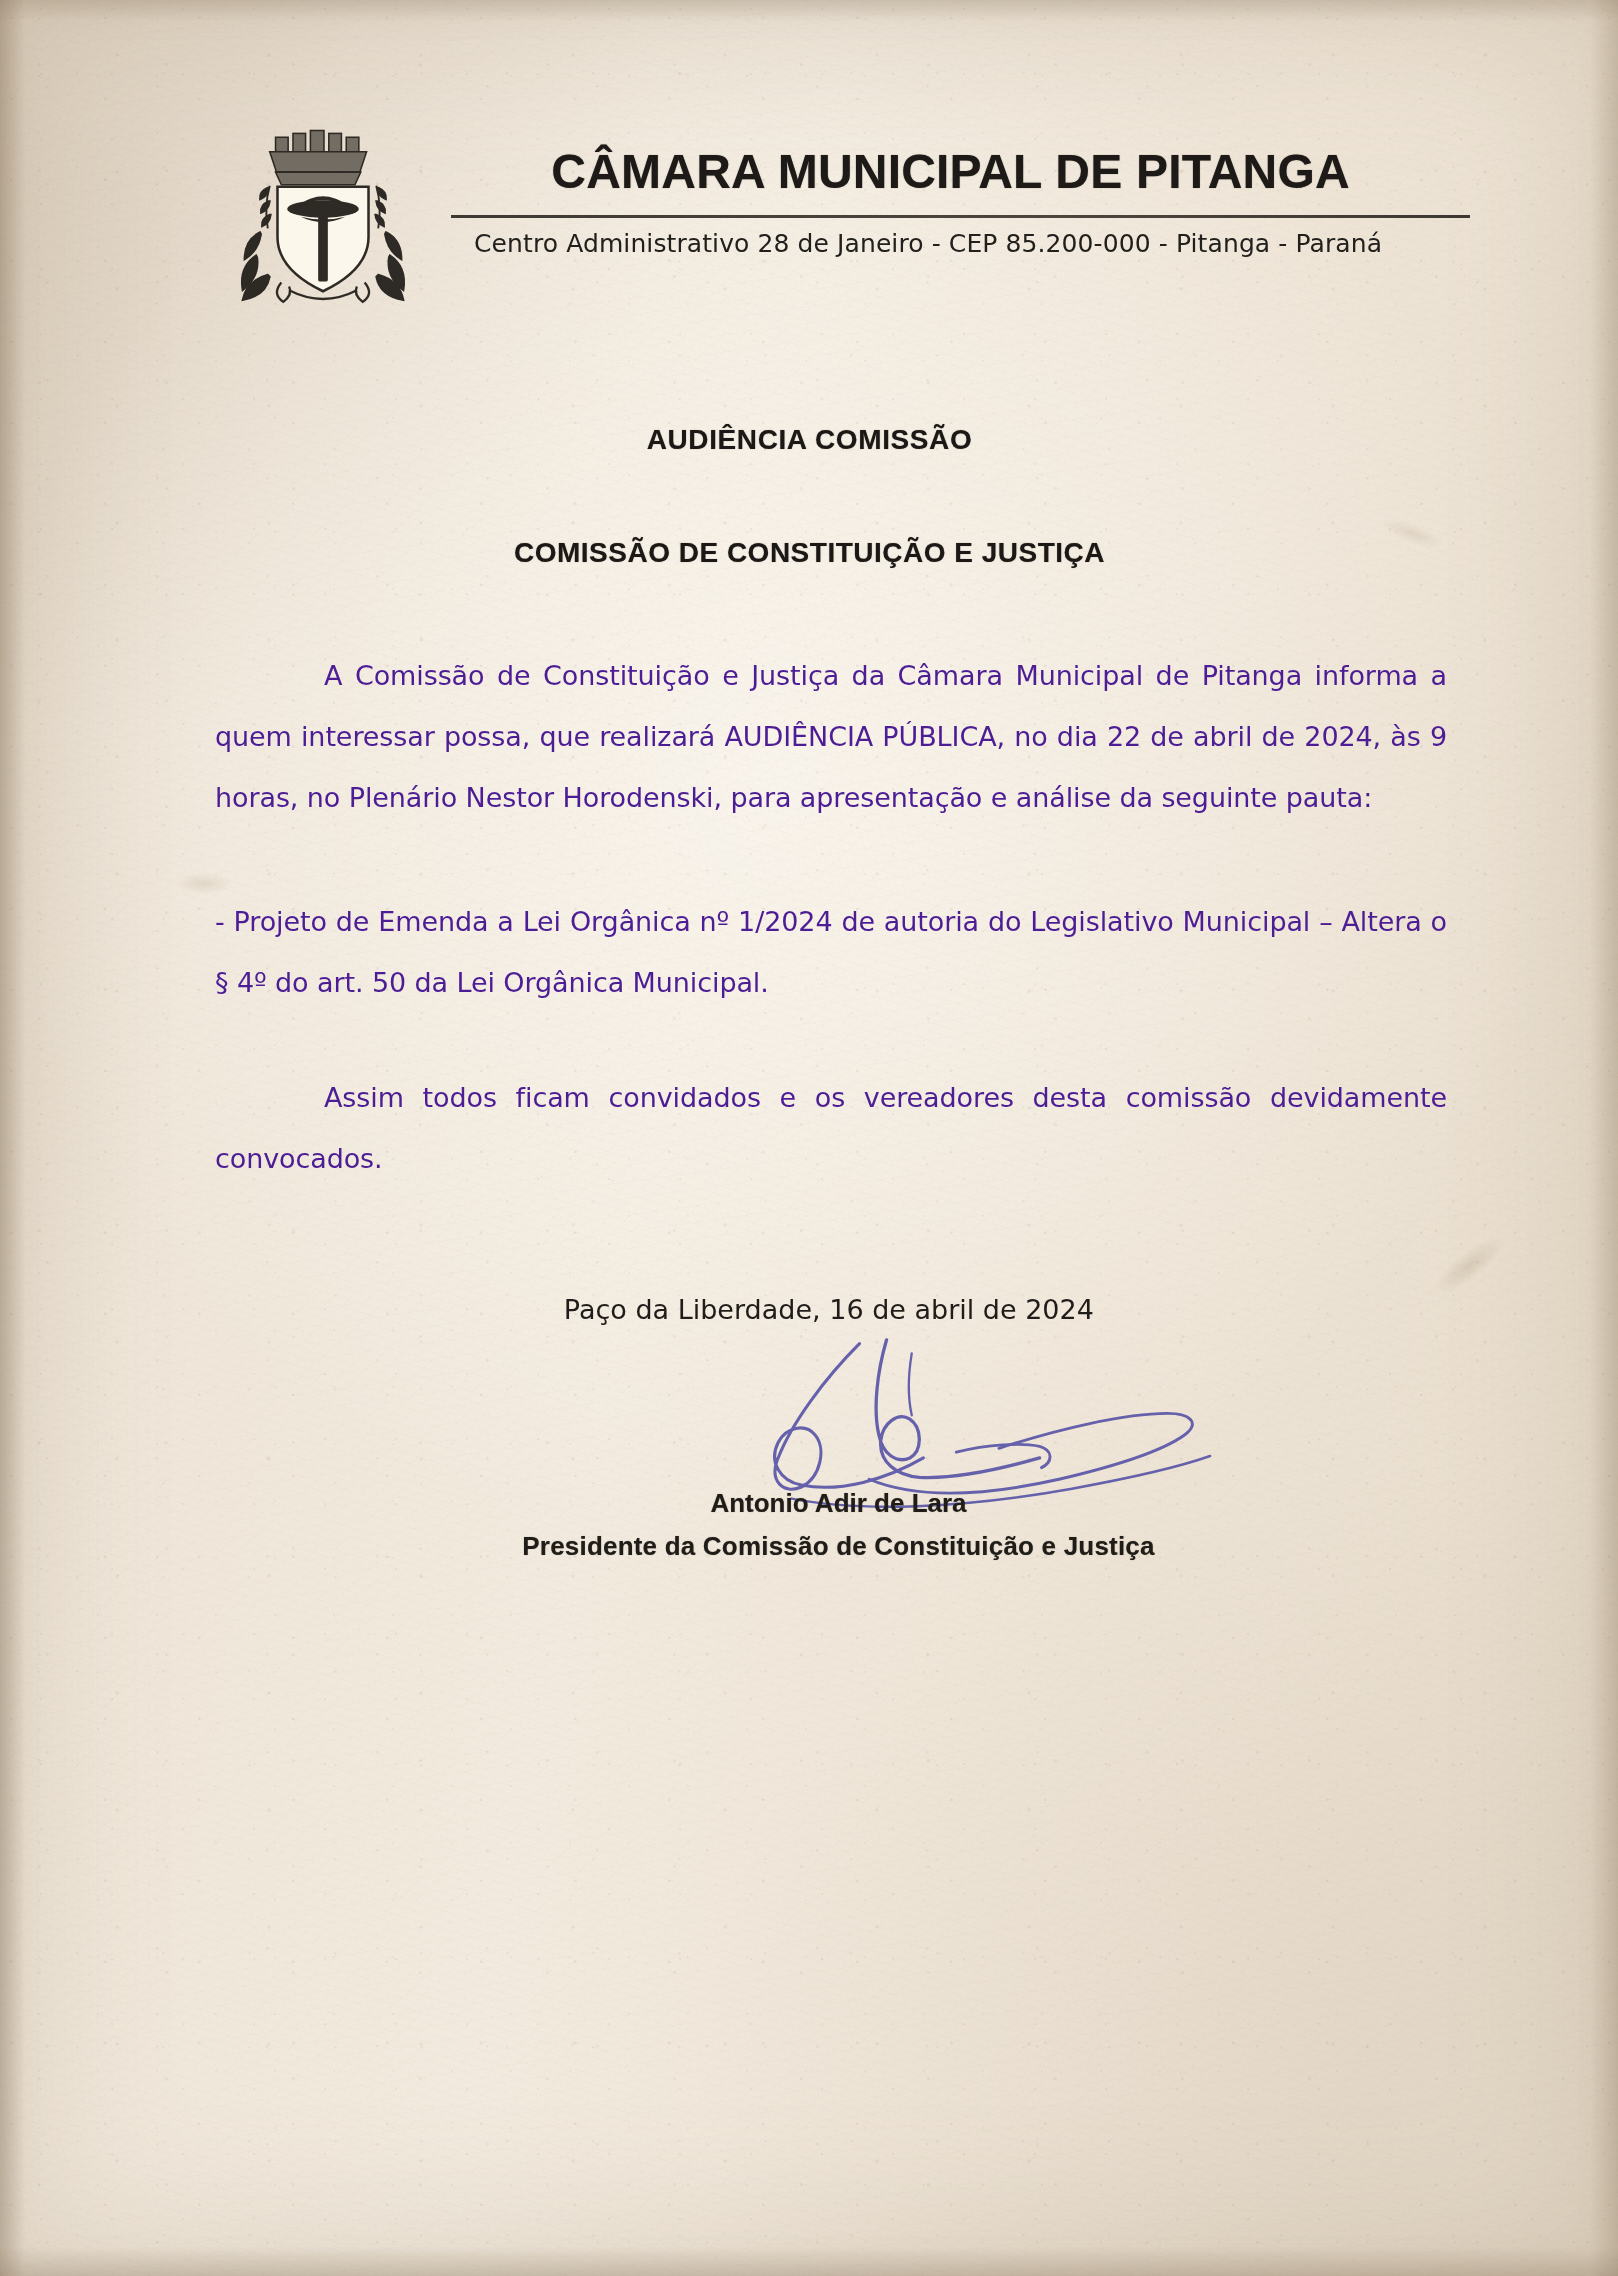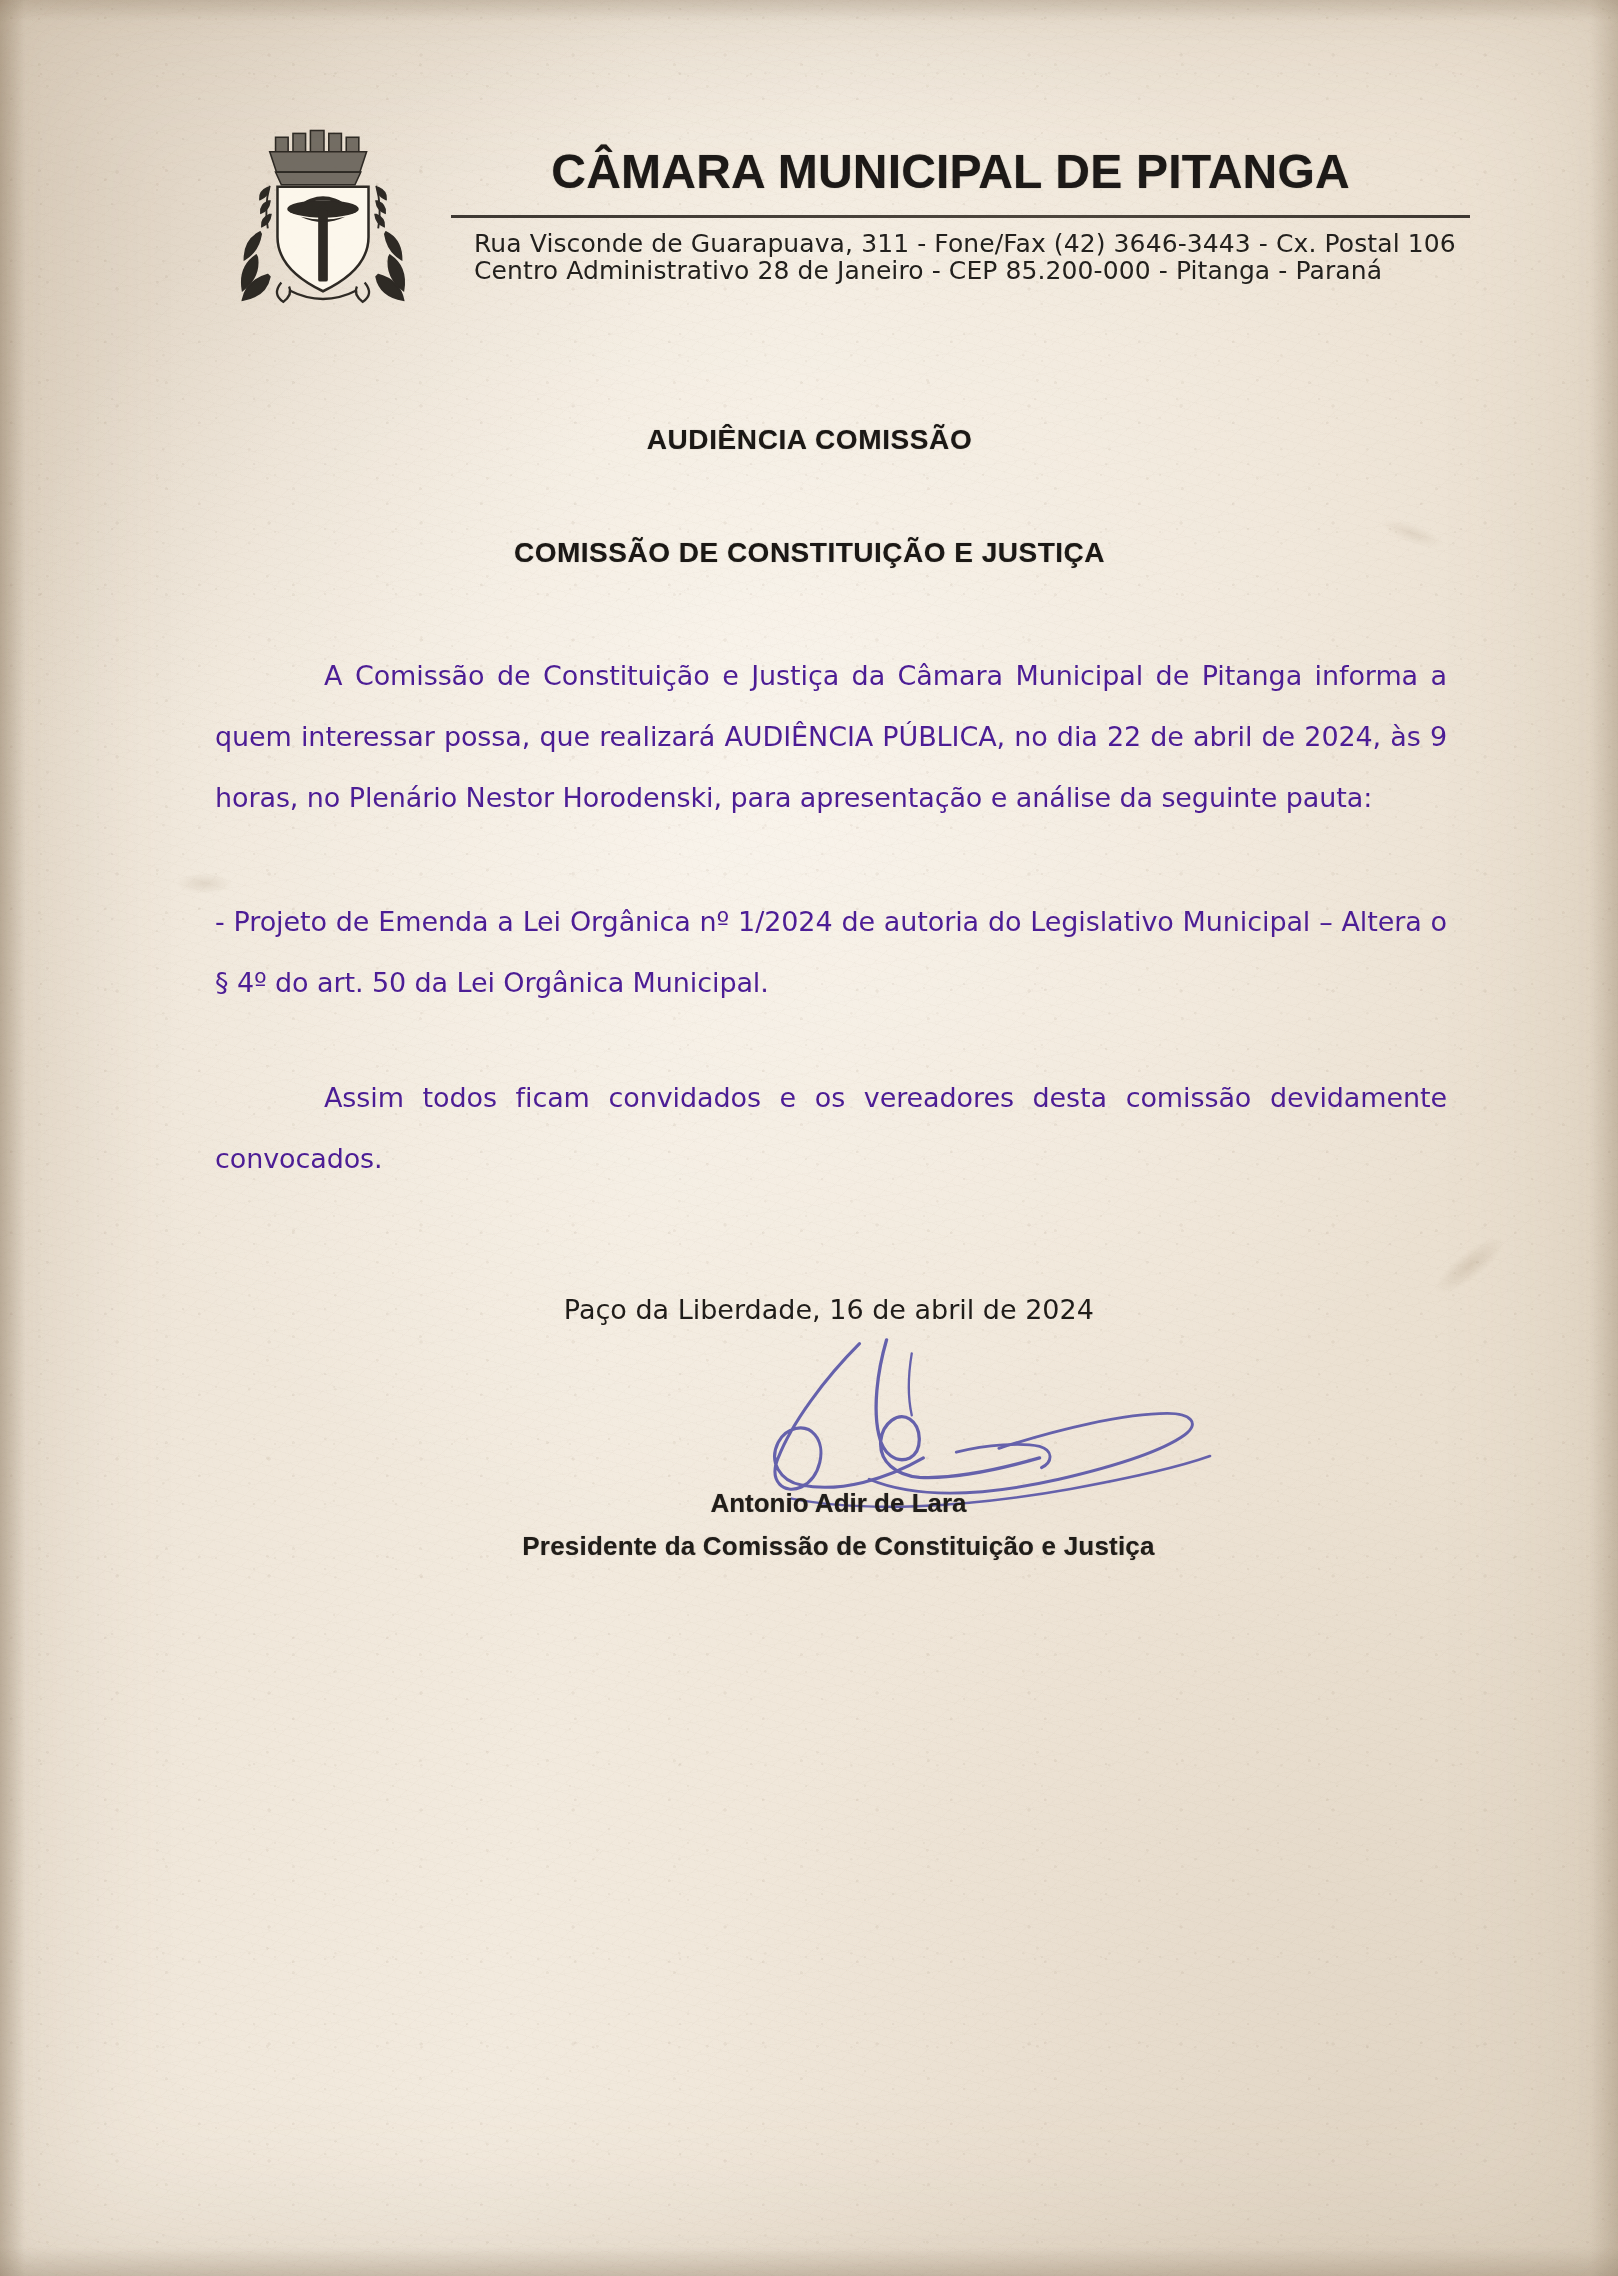--- a/index.html
+++ b/index.html
@@ -212,21 +212,20 @@
             <path d="M138 178 q10 12 -2 20 q-10 -8 -6 -16"></path>
           </g>
         </g>
       </svg>
     </div>
 
     <div class="org-title">CÂMARA MUNICIPAL DE PITANGA</div>
     <div class="rule"></div>
 
     <div class="addr">
-      <span class="line">Rua Visconde de Guarapuava, 311   -   Fone/Fax (42) 3646-3443  -  Cx. Postal 106</span>
       <span class="line">Centro Administrativo 28 de Janeiro    -    CEP 85.200-000  -  Pitanga  -  Paraná</span>
     </div>
   </div>
 
   <div class="doc-title" id="aud-publica">AUDIÊNCIA COMISSÃO</div>
   <div class="doc-title" id="comissao">COMISSÃO DE CONSTITUIÇÃO E JUSTIÇA</div>
 
   <div class="body-text" id="para-1">
     <p class="ind">A Comissão de Constituição e Justiça da Câmara Municipal de Pitanga informa a quem interessar possa, que realizará AUDIÊNCIA PÚBLICA, no dia 22 de abril de 2024, às 9 horas, no Plenário Nestor Horodenski, para apresentação e análise da seguinte pauta:</p>
   </div>

